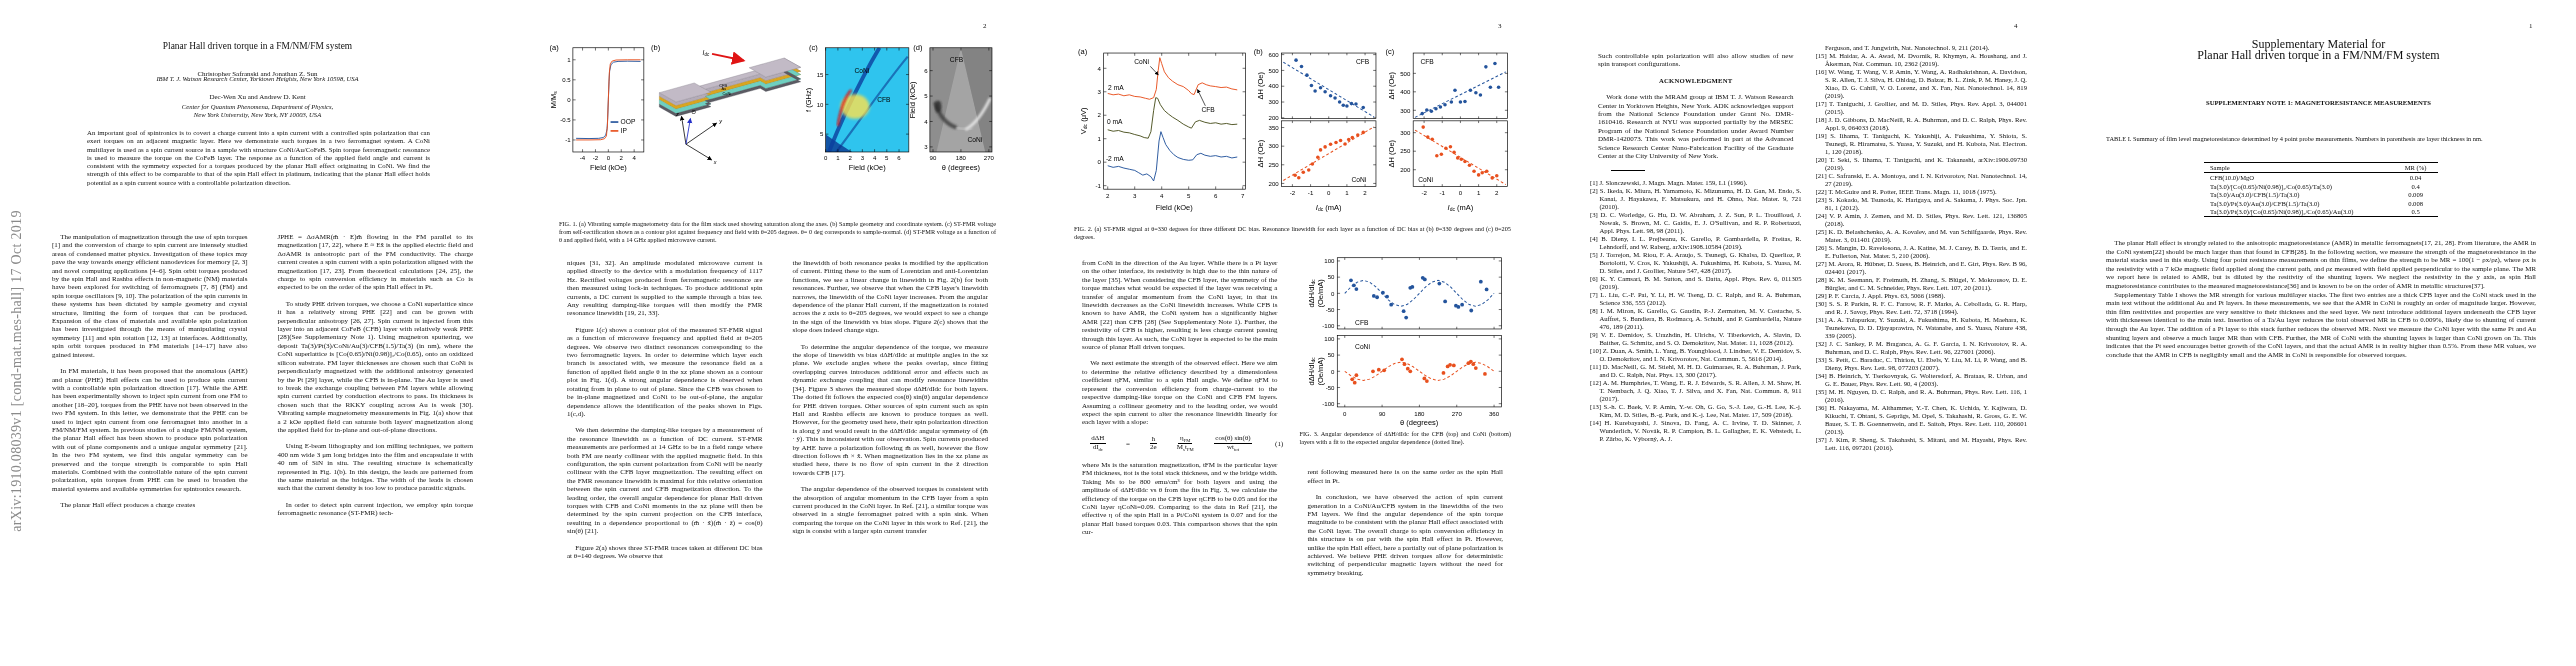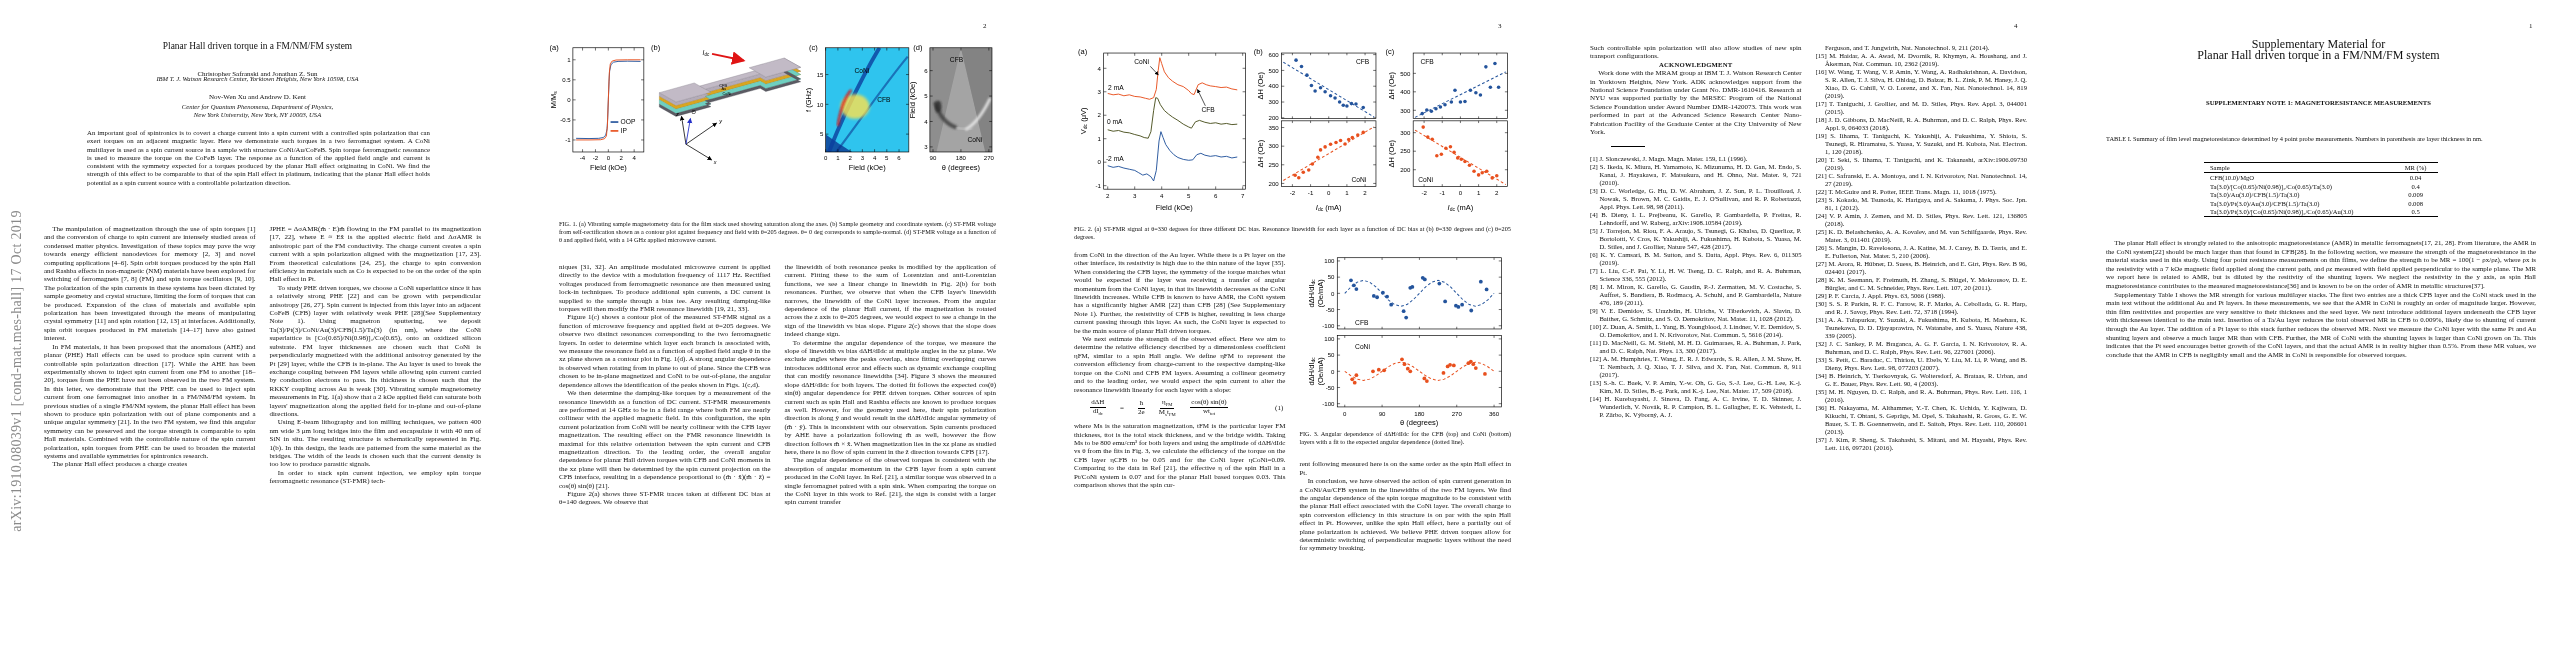--- a/index.html
+++ b/index.html
@@ -13,21 +13,21 @@
   .pageno{position:absolute;top:22px;left:468px;font-size:7px;}
 
   .ptitle{position:absolute;left:0;right:0;top:41px;text-align:center;font-size:9.4px;}
   .pauthors{position:absolute;left:0;right:0;text-align:center;font-size:7px;}
   .paffil{position:absolute;left:0;right:0;text-align:center;font-style:italic;font-size:6.6px;}
   .abstract{position:absolute;left:87px;width:343px;top:129px;font-size:6.8px;line-height:8.3px;text-align:justify;}
 
   .cols{position:absolute;display:flex;gap:14px;left:44px;width:437px;}
   .col{width:212px;}
   .bt{font-size:7px;line-height:8.4px;text-align:justify;}
-  .bt p{margin:0;text-indent:8.3px;}
+  .bt p{margin:8px;text-indent:8.3px;}
   .bt p.ni{text-indent:0;}
   .caption{position:absolute;left:44px;width:437px;font-size:6.3px;line-height:7.8px;text-align:justify;}
   .capblock{font-size:6.3px;line-height:7.8px;text-align:justify;margin-top:3.3px;}
 
   .ackhead{text-align:center;font-weight:bold;font-size:6.7px;letter-spacing:0.2px;margin:14.5px 0 10px 0;text-indent:0!important;}
   .bibsep{width:34px;border:none;border-top:0.7px solid #000;margin:10px auto 7.8px 21px;}
   .ref{padding-left:9.4px;text-indent:-9.4px;text-align:justify;font-size:6.7px;line-height:8px;}
   .ref.cont{text-indent:0;}
 
   .suptitle{position:absolute;left:0;right:0;top:39px;text-align:center;font-size:12px;line-height:11px;}
@@ -35,21 +35,21 @@
   .tabcap{position:absolute;left:45px;width:430px;top:135px;font-size:6.4px;line-height:8px;text-align:justify;}
   .suptable{margin:0 auto;border-collapse:collapse;border-top:1.7px double #000;border-bottom:0.7px solid #000;
             font-size:6.6px;}
   .suptable th{font-weight:normal;border-bottom:0.7px solid #000;padding:1.1px 5.6px;}
   .suptable td{padding:0.8px 5.6px;}
   .suptable td:first-child,.suptable th:first-child{text-align:left;min-width:178px;}
   .suptable td:last-child,.suptable th:last-child{text-align:center;min-width:33px;}
   .wide{position:absolute;left:45px;width:430px;font-size:6.9px;line-height:8.6px;text-align:justify;}
   .wide p{margin:0;text-indent:8.3px;}
 
-  .equation{display:flex;align-items:center;gap:14px;margin:5px 0 5px 0;padding-left:15.6px;font-size:7px;justify-content:center;}
+  .equation{display:flex;align-items:center;gap:20px;margin:5px 0 5px 0;padding-left:15.6px;font-size:7px;justify-content:center;}
   .frac{display:inline-flex;flex-direction:column;align-items:center;line-height:1.12;}
   .frac .num{border-bottom:0.5px solid #000;padding:0 1.7px;}
   .eqno{margin-left:auto;padding-right:2.2px;}
   .hsb{font-size:4.7px;vertical-align:sub;}
 
   svg{position:absolute;overflow:visible;}
   svg text{font-family:"Liberation Sans","DejaVu Sans",sans-serif;fill:#000;}
   .plotbox{fill:none;stroke:#000;stroke-width:1.2;}
   .tickg line{stroke:#000;stroke-width:1;}
   .xticks text{text-anchor:middle;font-size:11px;}
@@ -64,35 +64,35 @@
 </head>
 <body>
 
 <div class="canvas">
 
   <div class="page" id="page1">
     <div class="arxiv">arXiv:1910.08039v1  [cond-mat.mes-hall]  17 Oct 2019</div>
     <div class="ptitle">Planar Hall driven torque in a FM/NM/FM system</div>
     <div class="pauthors" style="top:70px">Christopher Safranski and Jonathan Z. Sun</div>
     <div class="paffil" style="top:75px">IBM T. J. Watson Research Center, Yorktown Heights, New York 10598, USA</div>
-    <div class="pauthors" style="top:93px">Nov-Wen Xu and Andrew D. Kent</div>
+    <div class="pauthors" style="top:93px">Dec-Wen Xu and Andrew D. Kent</div>
     <div class="paffil" style="top:103px">Center for Quantum Phenomena, Department of Physics,</div>
     <div class="paffil" style="top:111px">New York University, New York, NY 10003, USA</div>
     <div class="abstract">An important goal of spintronics is to covert a charge current into a spin current with a controlled spin polarization that can exert torques on an adjacent magnetic layer. Here we demonstrate such torques in a two ferromagnet system. A CoNi multilayer is used as a spin current source in a sample with structure CoNi/Au/CoFeB. Spin torque ferromagnetic resonance is used to measure the torque on the CoFeB layer. The response as a function of the applied field angle and current is consistent with the symmetry expected for a torques produced by the planar Hall effect originating in CoNi. We find the strength of this effect to be comparable to that of the spin Hall effect in platinum, indicating that the planar Hall effect holds potential as a spin current source with a controllable polarization direction.</div>
     <div class="cols" style="top:225px">
       <div class="col bt">
         <p>The manipulation of magnetization through the use of spin torques [1] and the conversion of charge to spin current are intensely studied areas of condensed matter physics. Investigation of these topics may pave the way towards energy efficient nanodevices for memory [2, 3] and novel computing applications [4–6]. Spin orbit torques produced by the spin Hall and Rashba effects in non-magnetic (NM) materials have been explored for switching of ferromagnets [7, 8] (FM) and spin torque oscillators [9, 10]. The polarization of the spin currents in these systems has been dictated by sample geometry and crystal structure, limiting the form of torques that can be produced. Expansion of the class of materials and available spin polarization has been investigated through the means of manipulating crystal symmetry [11] and spin rotation [12, 13] at interfaces. Additionally, spin orbit torques produced in FM materials [14–17] have also gained interest.</p>
         <p>In FM materials, it has been proposed that the anomalous (AHE) and planar (PHE) Hall effects can be used to produce spin current with a controllable spin polarization direction [17]. While the AHE has been experimentally shown to inject spin current from one FM to another [18–20], torques from the PHE have not been observed in the two FM system. In this letter, we demonstrate that the PHE can be used to inject spin current from one ferromagnet into another in a FM/NM/FM system. In previous studies of a single FM/NM system, the planar Hall effect has been shown to produce spin polarization with out of plane components and a unique angular symmetry [21]. In the two FM system, we find this angular symmetry can be preserved and the torque strength is comparable to spin Hall materials. Combined with the controllable nature of the spin current polarization, spin torques from PHE can be used to broaden the material systems and available symmetries for spintronics research.</p>
         <p>The planar Hall effect produces a charge creates</p>
       </div>
       <div class="col bt">
         <p class="ni">JPHE = ΔσAMR(m̂ · E)m̂ flowing in the FM parallel to its magnetization [17, 22], where E ≈ Ex̂ is the applied electric field and ΔσAMR is anisotropic part of the FM conductivity. The charge current creates a spin current with a spin polarization aligned with the magnetization [17, 23]. From theoretical calculations [24, 25], the charge to spin conversion efficiency in materials such as Co is expected to be on the order of the spin Hall effect in Pt.</p>
         <p>To study PHE driven torques, we choose a CoNi superlattice since it has a relatively strong PHE [22] and can be grown with perpendicular anisotropy [26, 27]. Spin current is injected from this layer into an adjacent CoFeB (CFB) layer with relatively weak PHE [28](See Supplementary Note 1). Using magnetron sputtering, we deposit Ta(3)/Pt(3)/CoNi/Au(3)/CFB(1.5)/Ta(3) (in nm), where the CoNi superlattice is [Co(0.65)/Ni(0.98)]₂/Co(0.65), onto an oxidized silicon substrate. FM layer thicknesses are chosen such that CoNi is perpendicularly magnetized with the additional anisotroy generated by the Pt [29] layer, while the CFB is in-plane. The Au layer is used to break the exchange coupling between FM layers while allowing spin current carried by conduction electrons to pass. Its thickness is chosen such that the RKKY coupling across Au is weak [30]. Vibrating sample magnetometry measurements in Fig. 1(a) show that a 2 kOe applied field can saturate both layers' magnetization along the applied field for in-plane and out-of-plane directions.</p>
         <p>Using E-beam lithography and ion milling techniques, we pattern 400 nm wide 3 μm long bridges into the film and encapsulate it with 40 nm of SiN in situ. The resulting structure is schematically represented in Fig. 1(b). In this design, the leads are patterned from the same material as the bridges. The width of the leads is chosen such that the current density is too low to produce parasitic signals.</p>
-        <p>In order to stack spin current injection, we employ spin torque ferromagnetic resonance (ST-FMR) tech-</p>
+        <p>In order to detect spin current injection, we employ spin torque ferromagnetic resonance (ST-FMR) tech-</p>
       </div>
     </div>
   </div>
 
   <div class="page" id="page2">
     <div class="pageno">2</div>
 
     <svg style="left:33px;top:40px" width="450" height="153" viewBox="0 0 810 276">
       <defs>
         <marker id="ah-k1" markerWidth="7" markerHeight="7" refX="5" refY="3" orient="auto">
@@ -279,21 +279,21 @@
           <line x1="688" x2="693" y1="55.26829268292684" y2="55.26829268292684"></line>
           <line x1="800" x2="795" y1="55.26829268292684" y2="55.26829268292684"></line>
           <text x="684" y="59.26829268292684">6</text>
         </g>
       <text class="axlab" x="744" y="234">θ (degrees)</text>
       <text class="axlab" transform="rotate(-90 662 108)" x="662" y="108">Field (kOe)</text>
     </svg>
 
     <div class="caption" style="top:220px">FIG. 1.  (a) Vibrating sample magnetometry data for the film stack used showing saturation along the axes.  (b) Sample geometry and coordinate system.  (c) ST-FMR voltage from self-rectification shown as a contour plot against frequency and field with θ=205 degrees.  θ= 0 deg corresponds to sample-normal.  (d) ST-FMR voltage as a function of θ and applied field, with a 14 GHz applied microwave current.</div>
 
-    <div class="cols" style="top:263px">
+    <div class="cols" style="top:251px">
       <div class="col bt">
         <p class="ni">niques [31, 32]. An amplitude modulated microwave current is applied directly to the device with a modulation frequency of 1117 Hz. Rectified voltages produced from ferromagnetic resonance are then measured using lock-in techniques. To produce additional spin currents, a DC current is supplied to the sample through a bias tee. Any resulting damping-like torques will then modify the FMR resonance linewidth [19, 21, 33].</p>
         <p>Figure 1(c) shows a contour plot of the measured ST-FMR signal as a function of microwave frequency and applied field at θ=205 degrees. We observe two distinct resonances corresponding to the two ferromagnetic layers. In order to determine which layer each branch is associated with, we measure the resonance field as a function of applied field angle θ in the xz plane shown as a contour plot in Fig. 1(d). A strong angular dependence is observed when rotating from in plane to out of plane. Since the CFB was chosen to be in-plane magnetized and CoNi to be out-of-plane, the angular dependence allows the identification of the peaks shown in Figs. 1(c,d).</p>
         <p>We then determine the damping-like torques by a measurement of the resonance linewidth as a function of DC current. ST-FMR measurements are performed at 14 GHz to be in a field range where both FM are nearly collinear with the applied magnetic field. In this configuration, the spin current polarization from CoNi will be nearly collinear with the CFB layer magnetization. The resulting effect on the FMR resonance linewidth is maximal for this relative orientation between the spin current and CFB magnetization direction. To the leading order, the overall angular dependence for planar Hall driven torques with CFB and CoNi moments in the xz plane will then be determined by the spin current projection on the CFB interface, resulting in a dependence proportional to (m̂ · x̂)(m̂ · ẑ) = cos(θ) sin(θ) [21].</p>
         <p>Figure 2(a) shows three ST-FMR traces taken at different DC bias at θ=140 degrees.  We observe that</p>
       </div>
       <div class="col bt">
         <p class="ni">the linewidth of both resonance peaks is modified by the application of current. Fitting these to the sum of Lorentzian and anti-Lorentzian functions, we see a linear change in linewidth in Fig. 2(b) for both resonances. Further, we observe that when the CFB layer's linewidth narrows, the linewidth of the CoNi layer increases. From the angular dependence of the planar Hall current, if the magnetization is rotated across the z axis to θ=205 degrees, we would expect to see a change in the sign of the linewidth vs bias slope. Figure 2(c) shows that the slope does indeed change sign.</p>
         <p>To determine the angular dependence of the torque, we measure the slope of linewidth vs bias dΔH/dIdc at multiple angles in the xz plane. We exclude angles where the peaks overlap, since fitting overlapping curves introduces additional error and effects such as dynamic exchange coupling that can modify resonance linewidths [34]. Figure 3 shows the measured slope dΔH/dIdc for both layers. The dotted fit follows the expected cos(θ) sin(θ) angular dependence for PHE driven torques. Other sources of spin current such as spin Hall and Rashba effects are known to produce torques as well. However, for the geometry used here, their spin polarization direction is along ŷ and would result in the dΔH/dIdc angular symmetry of (m̂ · ŷ). This is inconsistent with our observation. Spin currents produced by AHE have a polarization following m̂ as well, however the flow direction follows m̂ × x̂. When magnetization lies in the xz plane as studied here, there is no flow of spin current in the ẑ direction towards CFB [17].</p>
         <p>The angular dependence of the observed torques is consistent with the absorption of angular momentum in the CFB layer from a spin current produced in the CoNi layer. In Ref. [21], a similar torque was observed in a single ferromagnet paired with a spin sink. When comparing the torque on the CoNi layer in this work to Ref. [21], the sign is consist with a larger spin current transfer</p>

